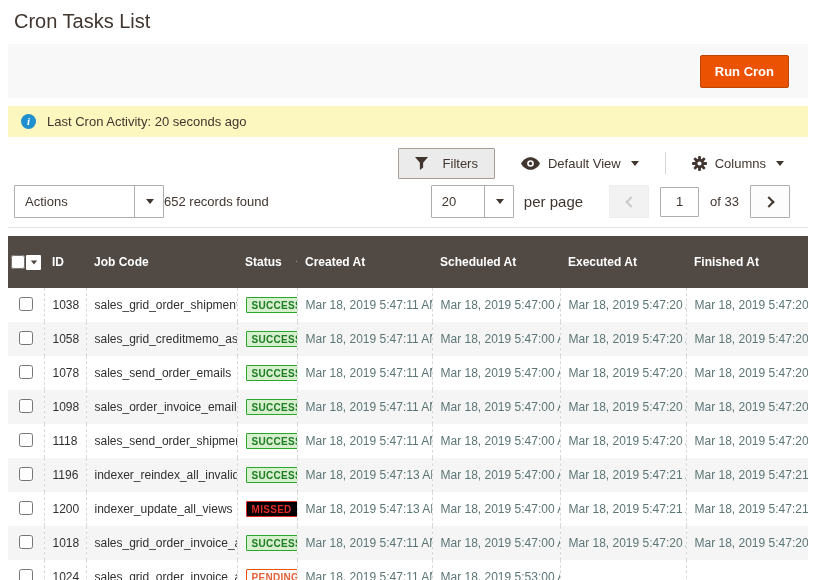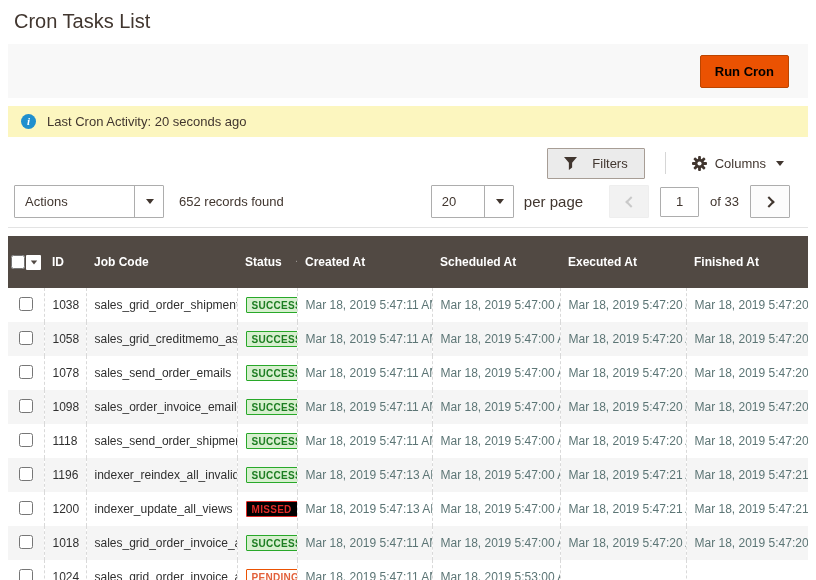--- a/index.html
+++ b/index.html
@@ -9,21 +9,21 @@
     font-family: "Liberation Sans", "DejaVu Sans", sans-serif;
   }
   .wrap { margin: 0 8px; }
   h1 { font-size: 20px; font-weight: 400; color: #41362f; margin: 10px 0 11px 14px; }
 
   .toolbar {
     height: 54px; background: #f8f8f8;
     display: flex; align-items: center; justify-content: flex-end; padding-right: 19px;
   }
   .run-cron {
-    background: #eb5202; border: 1px solid #bc4500; color: #000000;
+    background: #eb5202; border: 1px solid #bc4500; color: #ffffff;
     font-family: inherit; font-size: 13px; font-weight: 700;
     padding: 8px 14px; border-radius: 2px; cursor: pointer;
   }
 
   .notice {
     margin-top: 8px; background: #fcf6bf; height: 31px;
     display: flex; align-items: center; gap: 11px; padding-left: 13px; font-size: 13px;
   }
   .info-icon {
     width: 15px; height: 15px; border-radius: 50%; background: #1f8fce; color: #fff;
@@ -55,21 +55,21 @@
     margin: 6px 0 9px 0; display: flex; align-items: center; padding: 0 18px 0 6px;
   }
   .sel {
     display: flex; align-items: stretch; height: 33px;
     background: #fff; border: 1px solid #adadad; border-radius: 1px; cursor: pointer;
   }
   .sel-val { flex: 1; display: flex; align-items: center; padding-left: 10px; font-size: 13px; color: #41362f; }
   .sel-arrow { width: 29px; border-left: 1px solid #adadad; display: flex; align-items: center; justify-content: center; }
   .actions-select { width: 150px; }
   .pp-select { width: 83px; }
-  .records { margin-left: 15px; font-size: 13px; }
+  .records { font-size: 13px; }
   .spacer { flex: 1; }
   .pp-label { margin-left: 10px; font-size: 15px; }
   .pagination { display: flex; align-items: center; gap: 11px; margin-left: 26px; }
   .page-btn { width: 40px; height: 33px; display: flex; align-items: center; justify-content: center; border-radius: 1px; cursor: pointer; }
   .page-btn.prev { background: #f2f2f2; border: 1px solid #eeeeee; }
   .page-btn.next { background: #fcfcfc; border: 1px solid #adadad; }
   .chev { width: 8px; height: 8px; border-top: 2px solid #41362f; border-left: 2px solid #41362f; }
   .chev-l { transform: rotate(-45deg); margin-left: 3px; }
   .chev-r { transform: rotate(135deg); margin-right: 3px; }
   .prev .chev { border-color: #c9c9c9; }
@@ -128,20 +128,31 @@
   </div>
 
   <div class="controls-row">
     <button class="filters-btn">
       <span>
         <svg class="icon-svg" viewBox="0 0 16 16" width="13" height="13">
             <path d="M0 0h16l-6 7v6l-4 3V7z" fill="#41362f"></path>
           </svg>
       </span>
       <span>Filters</span>
+    </button>
+    <button class="flat-btn">
+      <span>
+        <svg class="icon-svg" viewBox="0 0 24 16" width="19" height="13">
+          <path d="M12 0C7 0 2.7 3.1 0 8c2.7 4.9 7 8 12 8s9.3-3.1 12-8C21.3 3.1 17 0 12 0z" fill="#41362f"></path>
+          <circle cx="12" cy="8" r="4.2" fill="#fff"></circle>
+            <circle cx="12" cy="8" r="2.1" fill="#41362f"></circle>
+        </svg>
+      </span>
+      <span>Default View</span>
+      <span class="caret"></span>
     </button>
     <span class="vdiv"></span>
     <button class="flat-btn">
       <span>
         <svg class="icon-svg" viewBox="0 0 16 16" width="15" height="15">
           <g fill="#41362f">
             <rect x="6.5" y="0" width="3" height="16" rx="1"></rect>
             <rect x="6.5" y="0" width="3" height="16" rx="1" transform="rotate(45 8 8)"></rect>
             <rect x="6.5" y="0" width="3" height="16" rx="1" transform="rotate(90 8 8)"></rect>
             <rect x="6.5" y="0" width="3" height="16" rx="1" transform="rotate(135 8 8)"></rect>

